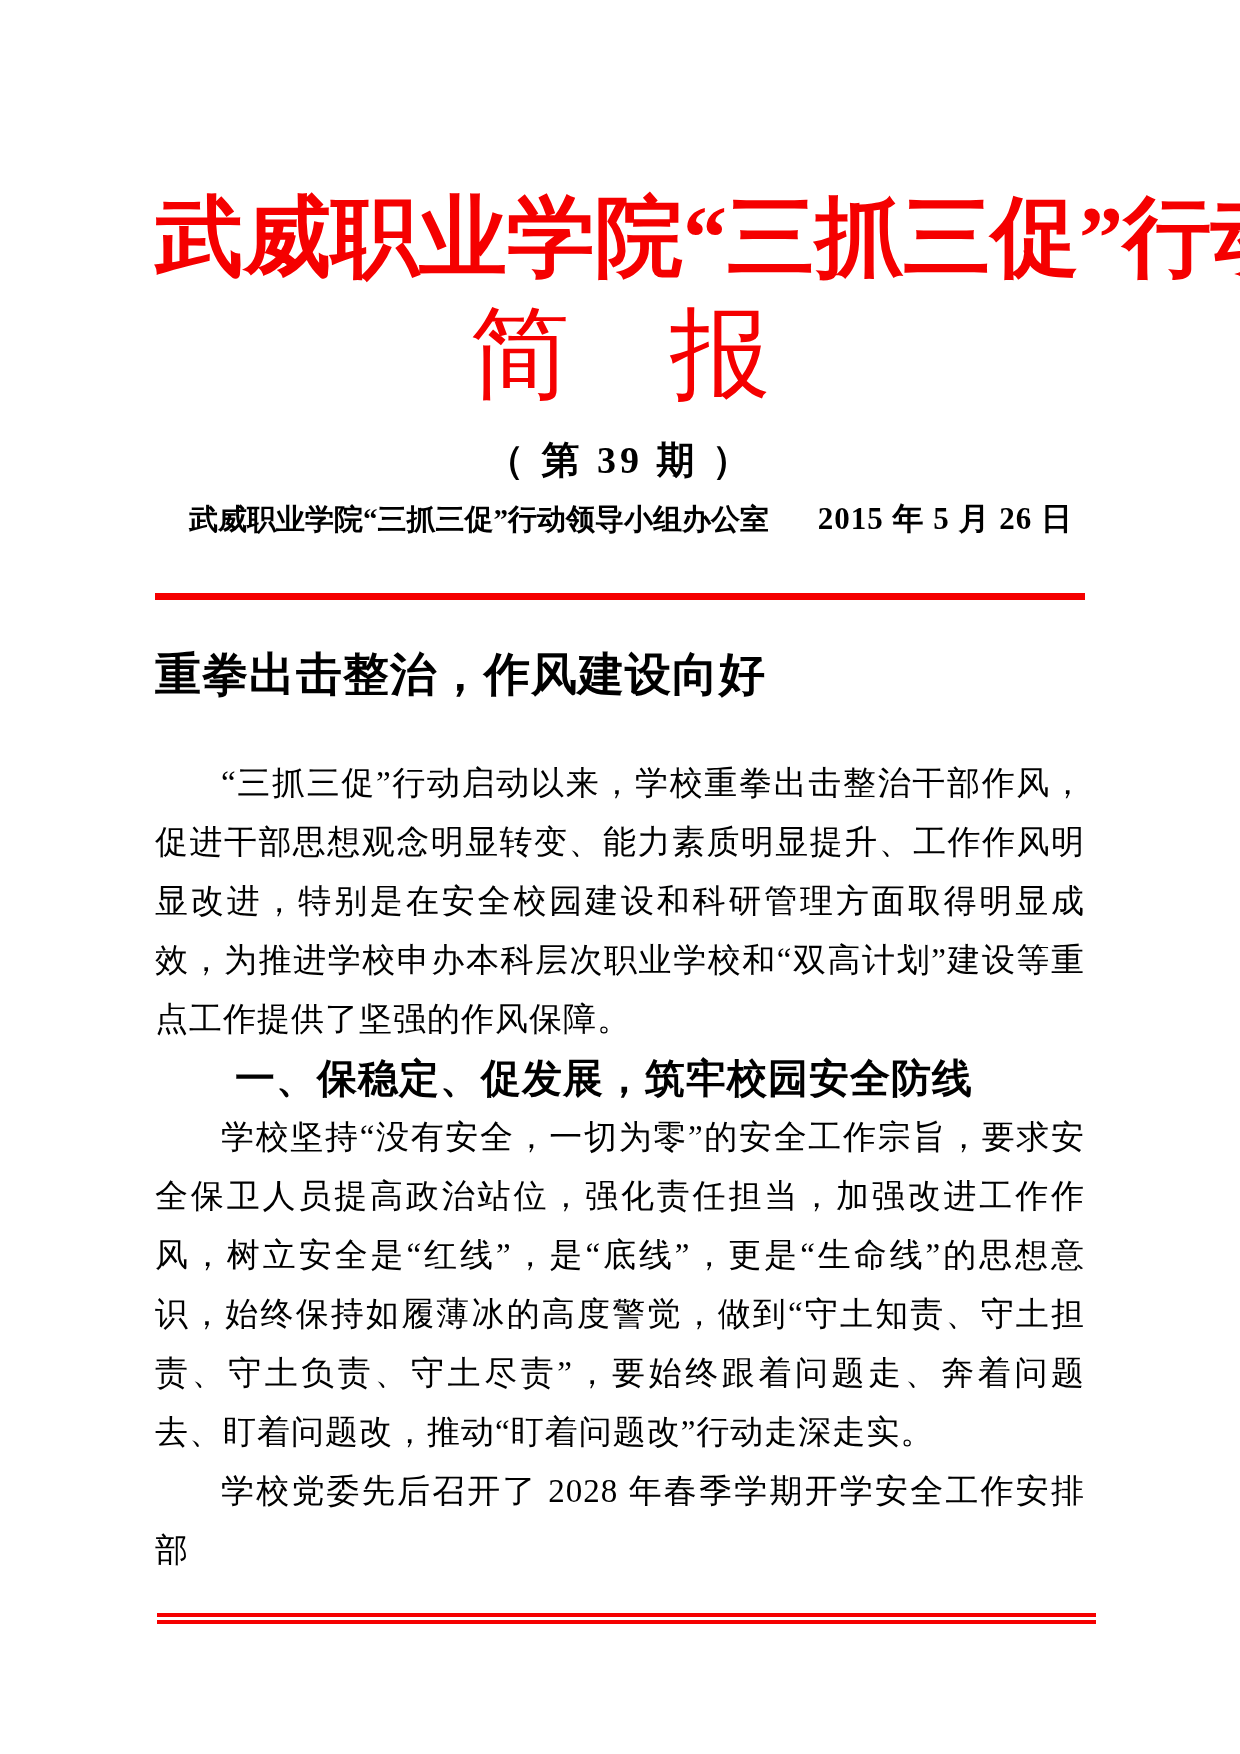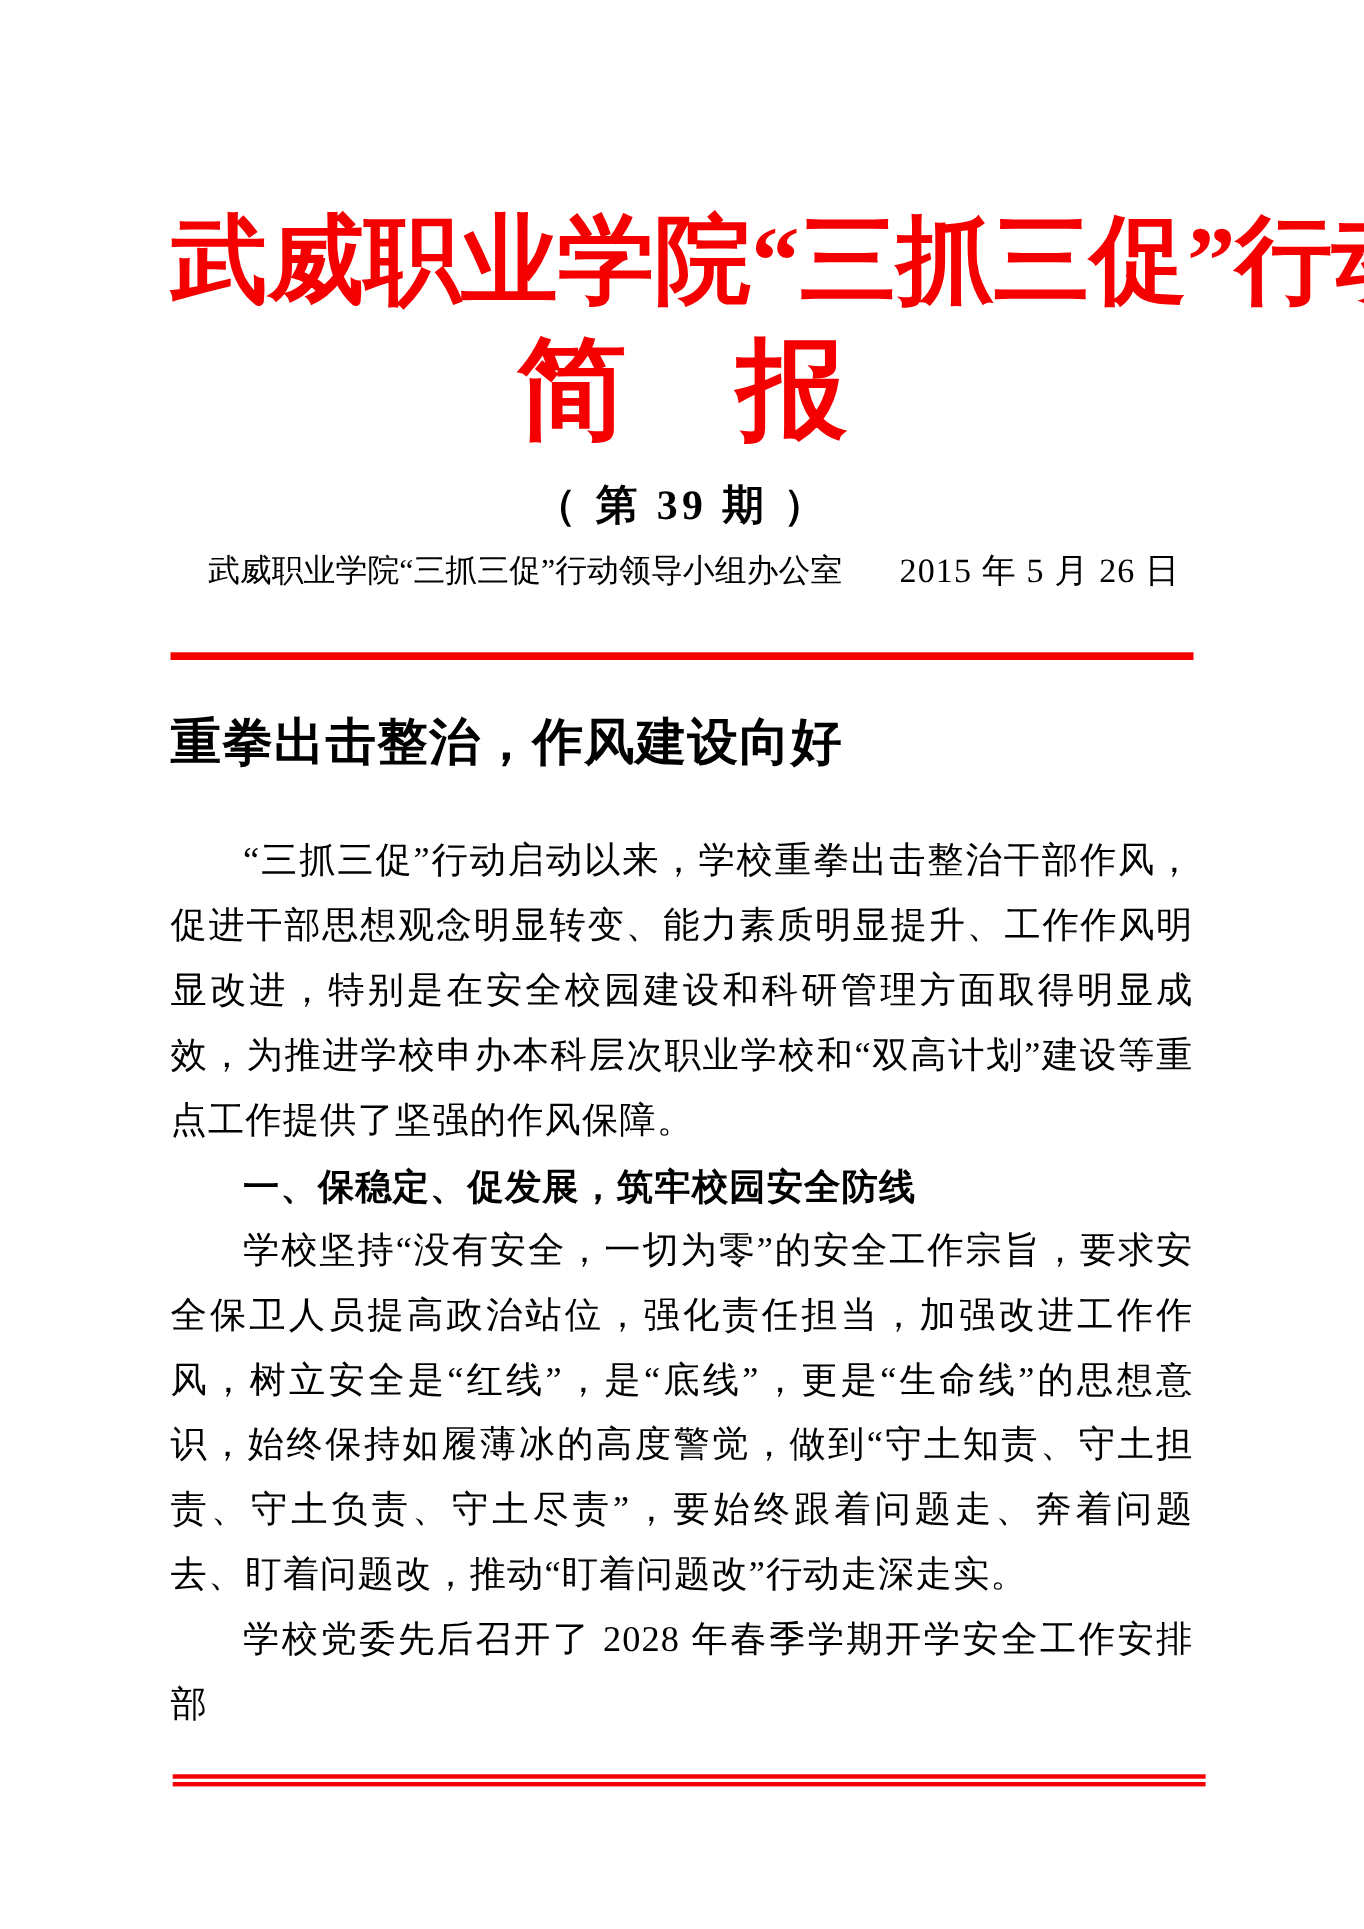--- a/index.html
+++ b/index.html
@@ -30,39 +30,40 @@
     line-height: 110px;
     font-weight: bold;
     color: #f50000;
     white-space: nowrap;
     letter-spacing: 0px;
   }
   .masthead-title2 {
     margin-top: 2px;
     font-size: 100px;
     line-height: 120px;
-    font-weight: bold;
+    font-weight: normal;
     color: #f50000;
     white-space: nowrap;
   }
   .issue-line {
     margin-top: 22px;
     font-size: 38px;
     line-height: 46px;
     font-weight: bold;
     letter-spacing: 4px;
   }
   .issuer-row {
     display: flex;
     justify-content: space-between;
     align-items: flex-end;
     margin-top: 16px;
     padding: 0 12px 0 34px;
     font-size: 29px;
     line-height: 40px;
+    font-weight: bold;
   }
   .issuer { white-space: nowrap; }
   .issue-date {
     font-size: 31px;
     white-space: nowrap;
     letter-spacing: 1px;
   }
   .rule-thick {
     height: 7px;
     background: #f50000;
@@ -85,21 +86,21 @@
     margin: 0;
     font-size: 33px;
     line-height: 59px;
     text-align: justify;
     text-justify: inter-ideograph;
     text-indent: 2em;
     letter-spacing: 1px;
   }
   .section-heading {
     margin: 0;
-    font-size: 33px;
+    font-size: 40px;
     line-height: 59px;
     font-weight: bold;
     font-family: "Liberation Sans", "DejaVu Sans", sans-serif;
     text-indent: 2em;
     text-align: left;
     letter-spacing: 1px;
   }
 
   
   .footer-rules {

